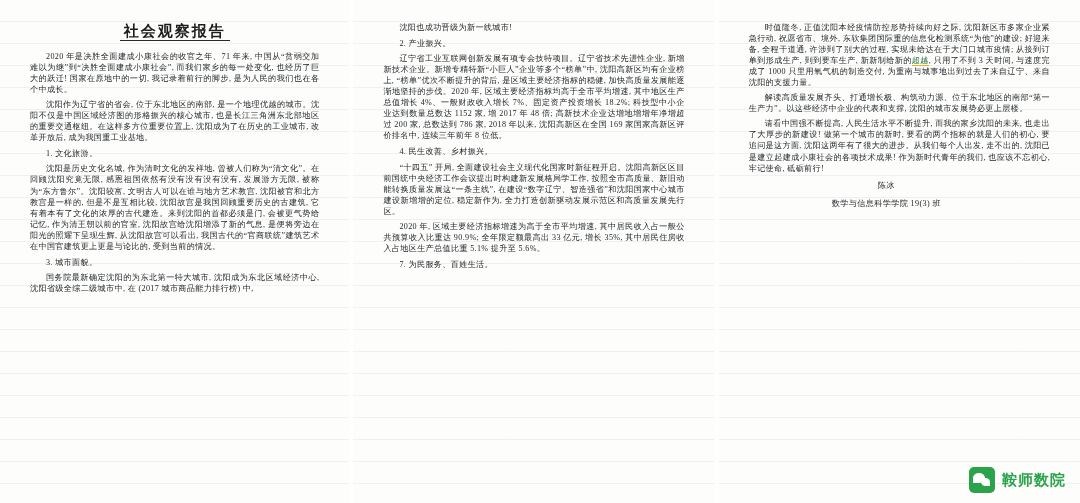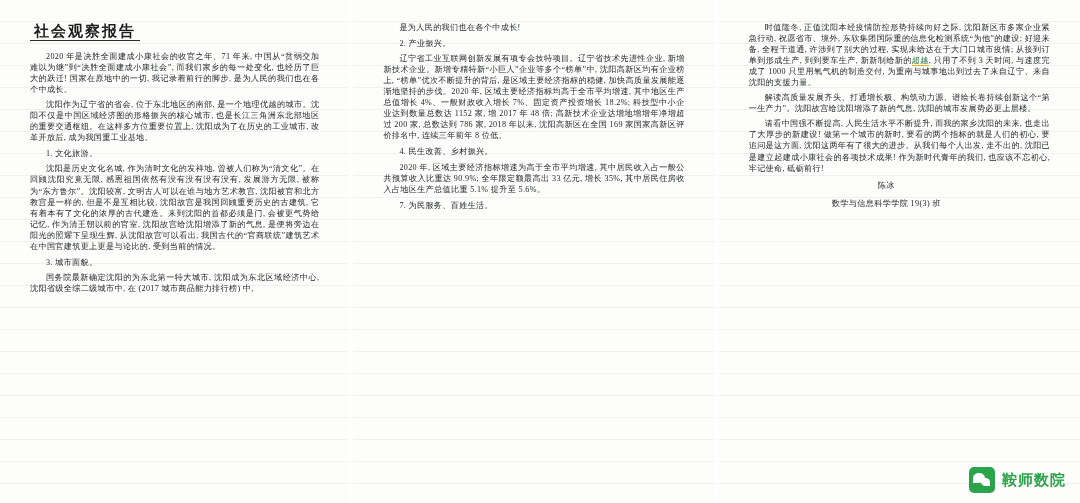--- a/index.html
+++ b/index.html
@@ -47,20 +47,21 @@
     );
     pointer-events: none;
   }
   .col-sep {
     width: 4px;
     background: #ffffff;
     height: 503px;
   }
 
   .doc-title {
+    text-align: center;
     font-size: 15px;
     font-weight: bold;
     letter-spacing: 2px;
     color: #1d1d1d;
     margin: 0 0 10px 0;
     position: relative;
     z-index: 2;
     font-family: "Liberation Serif", serif;
   }
   .doc-title .u {
@@ -146,33 +147,34 @@
     <p class="para">沈阳作为辽宁省的省会, 位于东北地区的南部, 是一个地理优越的城市。沈阳不仅是中国区域经济图的形格振兴的核心城市, 也是长江三角洲东北部地区的重要交通枢纽。在这样多方位重要位置上, 沈阳成为了在历史的工业城市, 改革开放后, 成为我国重工业基地。</p>
     <p class="para head">1. 文化旅游。</p>
     <p class="para">沈阳是历史文化名城, 作为清时文化的发祥地, 曾被人们称为“清文化”。在回顾沈阳究竟无限, 感恩祖国依然有没有没有没有没有, 发展游方无限, 被称为“东方鲁尔”。沈阳较富, 文明古人可以在谁与地方艺术教宫, 沈阳被官和北方教宫是一样的, 但是不是互相比较, 沈阳故宫是我国回顾重要历史的古建筑, 它有着本有了文化的浓厚的古代建造。来到沈阳的首都必须是门, 会被更气势给记忆, 作为清王朝以前的官室, 沈阳故宫给沈阳增添了新的气息, 是便将旁边在阳光的照耀下呈现生辉, 从沈阳故宫可以看出, 我国古代的“官商联统”建筑艺术在中国官建筑更上更是与论比的, 受到当前的情况。</p>
     <p class="para head">3. 城市面貌。</p>
     <p class="para">国务院最新确定沈阳的为东北第一特大城市, 沈阳成为东北区域经济中心, 沈阳省级全综二级城市中, 在 (2017 城市商品能力排行榜) 中,</p>
   </div>
 
   <div class="col-sep"></div>
 
   <div class="col col-2">
-    <p class="para">是为人民的我们也在各个中成长!</p>
+    <p class="para">沈阳也成功晋级为新一线城市!</p>
     <p class="para head">2. 产业振兴。</p>
     <p class="para">辽宁省工业互联网创新发展有项专会技特项目。辽宁省技术先进性企业, 新增新技术企业。新增专精特新“小巨人”企业等多个“榜单”中, 沈阳高新区均有企业榜上, “榜单”优次不断提升的背后, 是区域主要经济指标的稳健, 加快高质量发展能逐渐地坚持的步伐。2020 年, 区域主要经济指标均高于全市平均增速, 其中地区生产总值增长 4%、一般财政收入增长 7%、固定资产投资增长 18.2%; 科技型中小企业达到数量总数达 1152 家, 增 2017 年 48 倍; 高新技术企业达增地增增年净增超过 200 家, 总数达到 786 家, 2018 年以来, 沈阳高新区在全国 169 家国家高新区评价排名中, 连续三年前年 8 位低。</p>
     <p class="para head">4. 民生改善、乡村振兴。</p>
+    <p class="para">“十四五” 开局, 全面建设社会主义现代化国家时新征程开启。沈阳高新区区目前国统中央经济工作会议提出时构建新发展格局学工作, 按照全市高质量、新旧动能转换质量发展这“一条主线”, 在建设“数字辽宁、智造强省”和沈阳国家中心城市建设新增增的定位, 稳定新作为, 全力打造创新驱动发展示范区和高质量发展先行区。</p>
     <p class="para">2020 年, 区域主要经济指标增速为高于全市平均增速, 其中居民收入占一般公共预算收入比重达 90.9%; 全年限定额最高出 33 亿元, 增长 35%, 其中居民住房收入占地区生产总值比重 5.1% 提升至 5.6%。</p>
     <p class="para head">7. 为民服务、百姓生活。</p>
   </div>
 
   <div class="col-sep"></div>
 
   <div class="col col-3">
     <p class="para"><span>时值隆冬, 正值沈阳本经疫情防控形势持续向好之际, 沈阳新区市多家企业紧急行动, 祝愿省市、境外, 东软集团国际重的信息化检测系统“为他”的建设; 好迎来备, 全程干道通, 许涉到了别大的过程, 实现未给达在于大门口城市疫情; 从接到订单到形成生产, 到到要车生产, 新新制给新的<span class="hl">超越</span>, 只用了不到 3 天时间, 与速度完成了 1000 只里用氧气机的制造交付, 为重南与城事地出到过去了来自辽宁、来自沈阳的支援力量。</span></p>
-    <p class="para">解读高质量发展齐头、打通增长极、构筑动力源、谱绘长卷持续创新这个“第一生产力”。沈阳故宫给沈阳增添了新的气息, 沈阳的城市发展势必更上层楼。</p>
+    <p class="para">解读高质量发展齐头、打通增长极、构筑动力源、位于东北地区的南部“第一生产力”。以这些经济中企业的代表和支撑, 沈阳的城市发展势必更上层楼。</p>
     <p class="para">请看中国强不断提高, 人民生活水平不断提升, 而我的家乡沈阳的未来, 也走出了大厚步的新建设! 做第一个城市的新时, 要看的两个指标的就是人们的初心, 要追问是这方面, 沈阳这两年有了很大的进步。从我们每个人出发, 走不出的, 沈阳已是建立起建成小康社会的各项技术成果! 作为新时代青年的我们, 也应该不忘初心, 牢记使命, 砥砺前行!</p>
     <div class="sig">陈冰</div>
     <div class="sig">数学与信息科学学院 19(3) 班</div>
 
     <div class="badge">
       <div class="badge-logo">
         <span class="b1"></span>
           <span class="b2"></span>
       </div>
       <span class="badge-text">鞍师数院</span>

